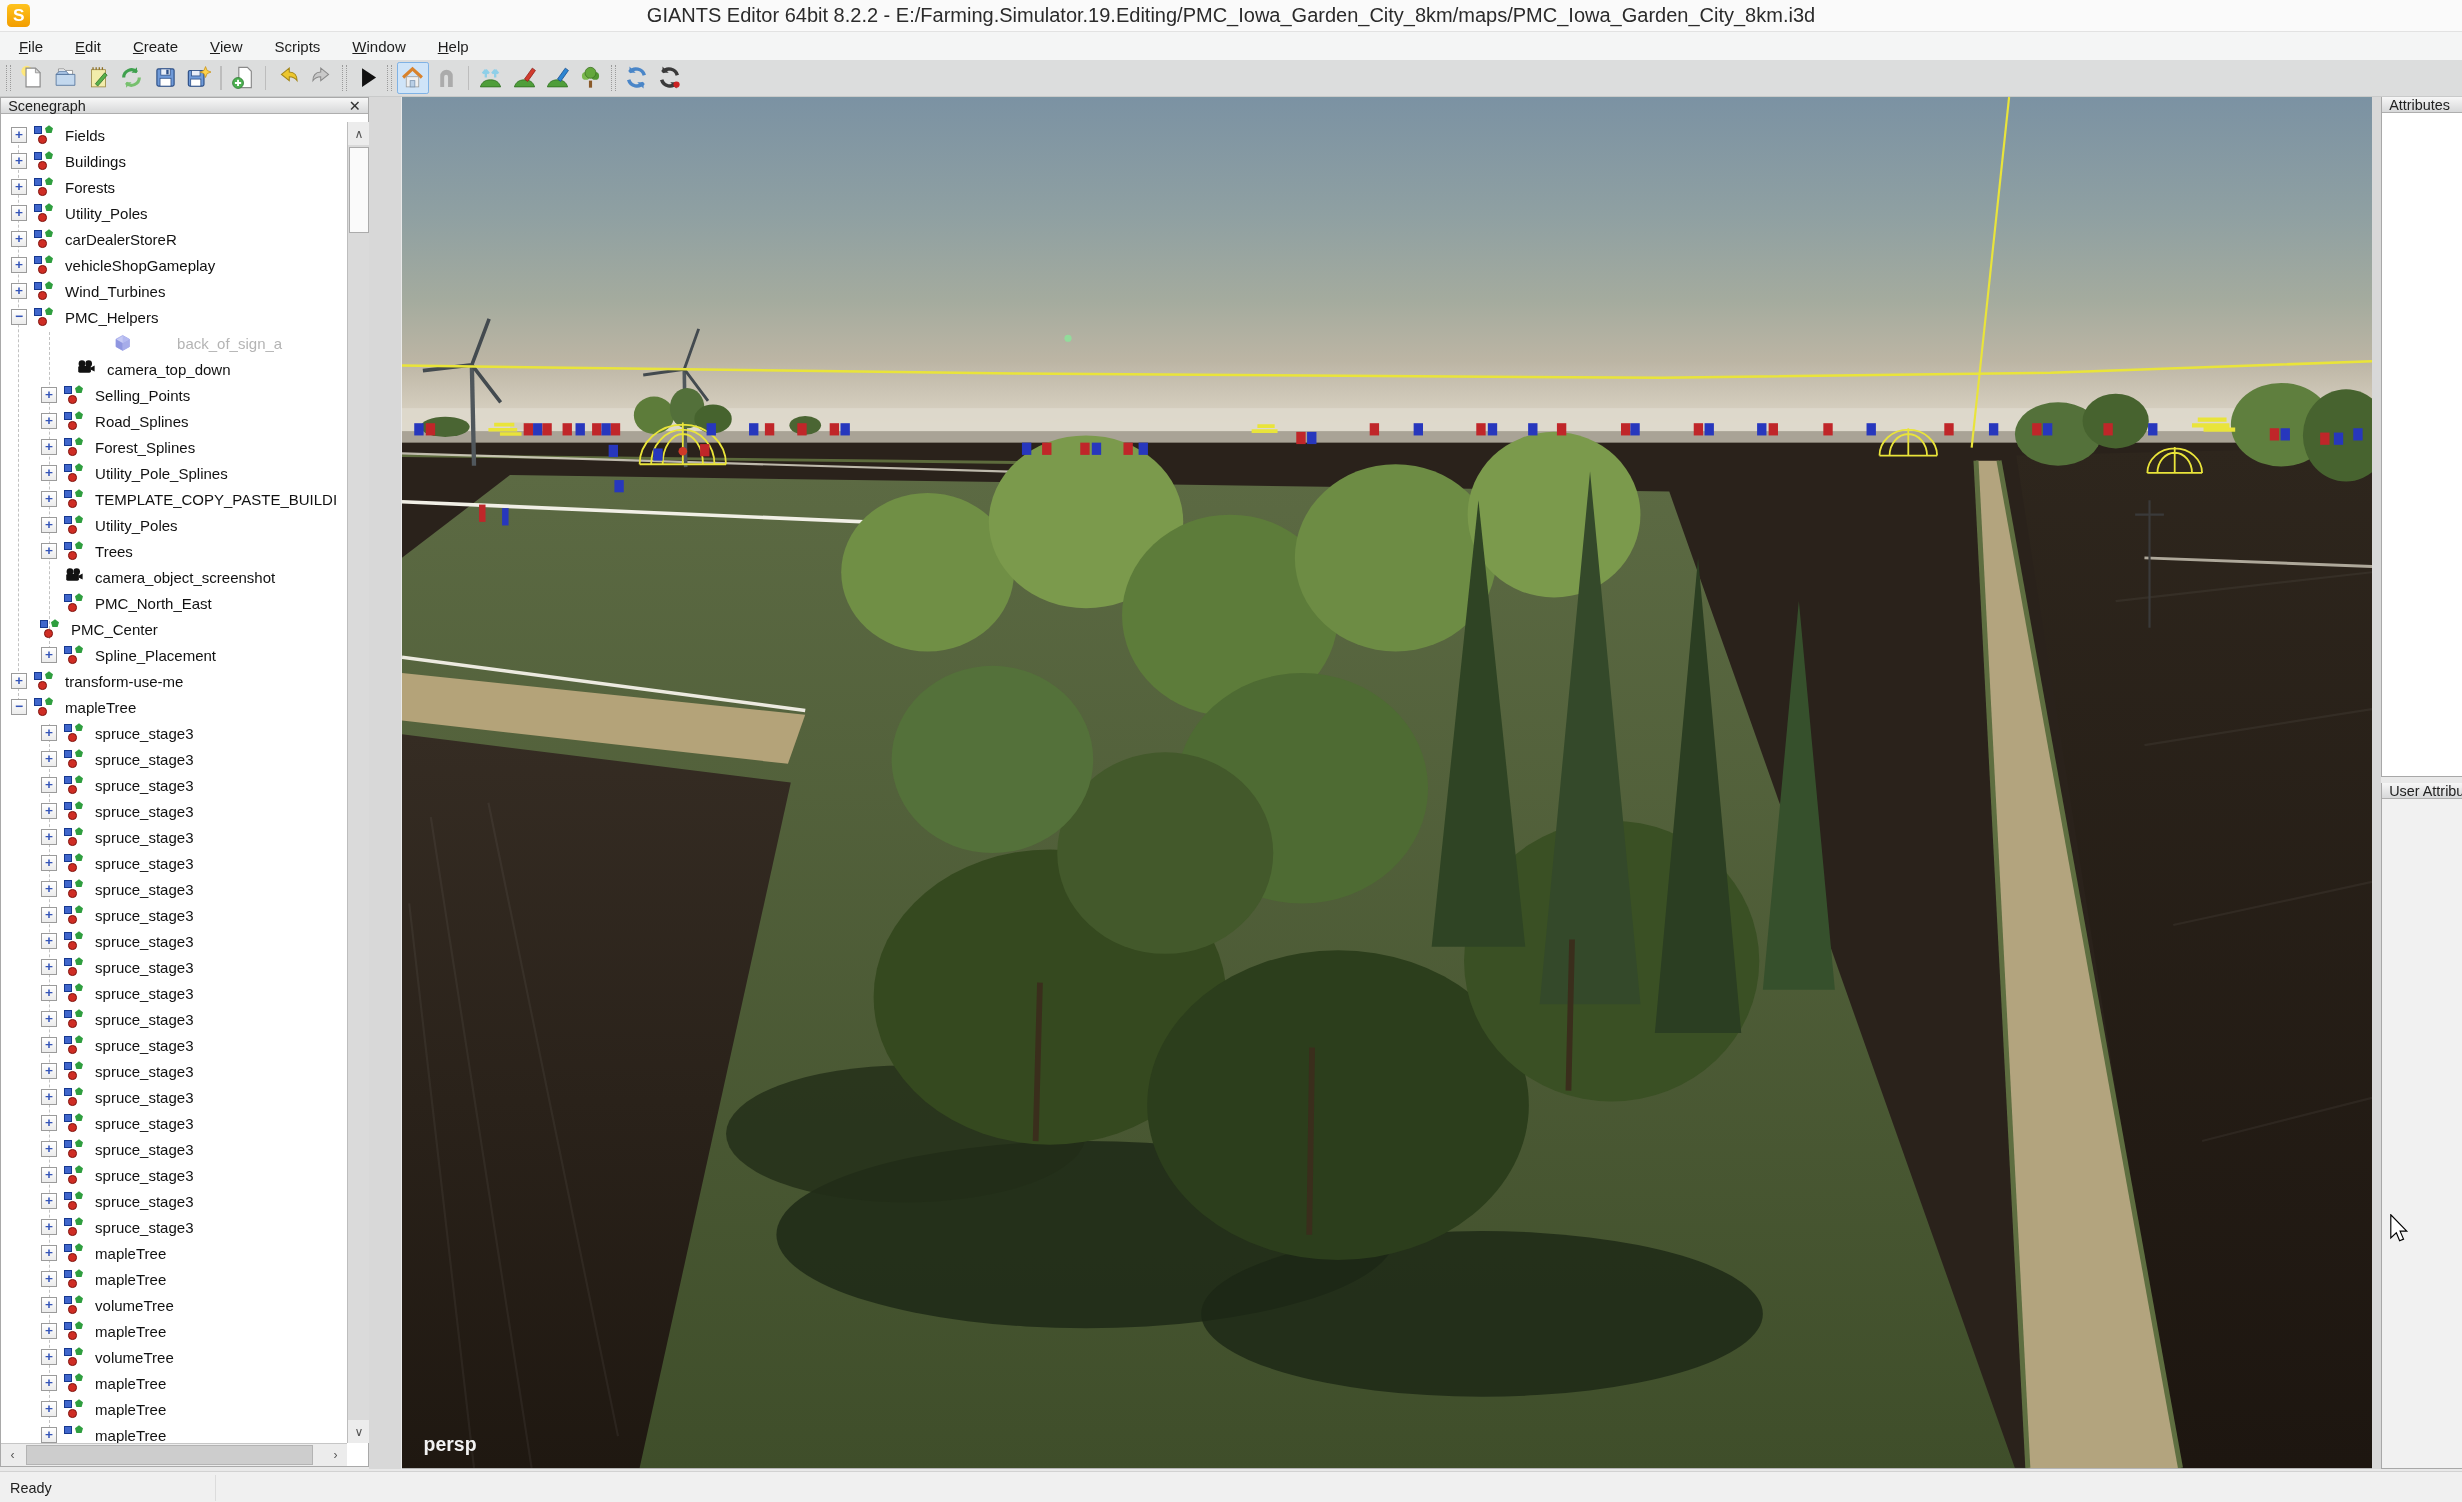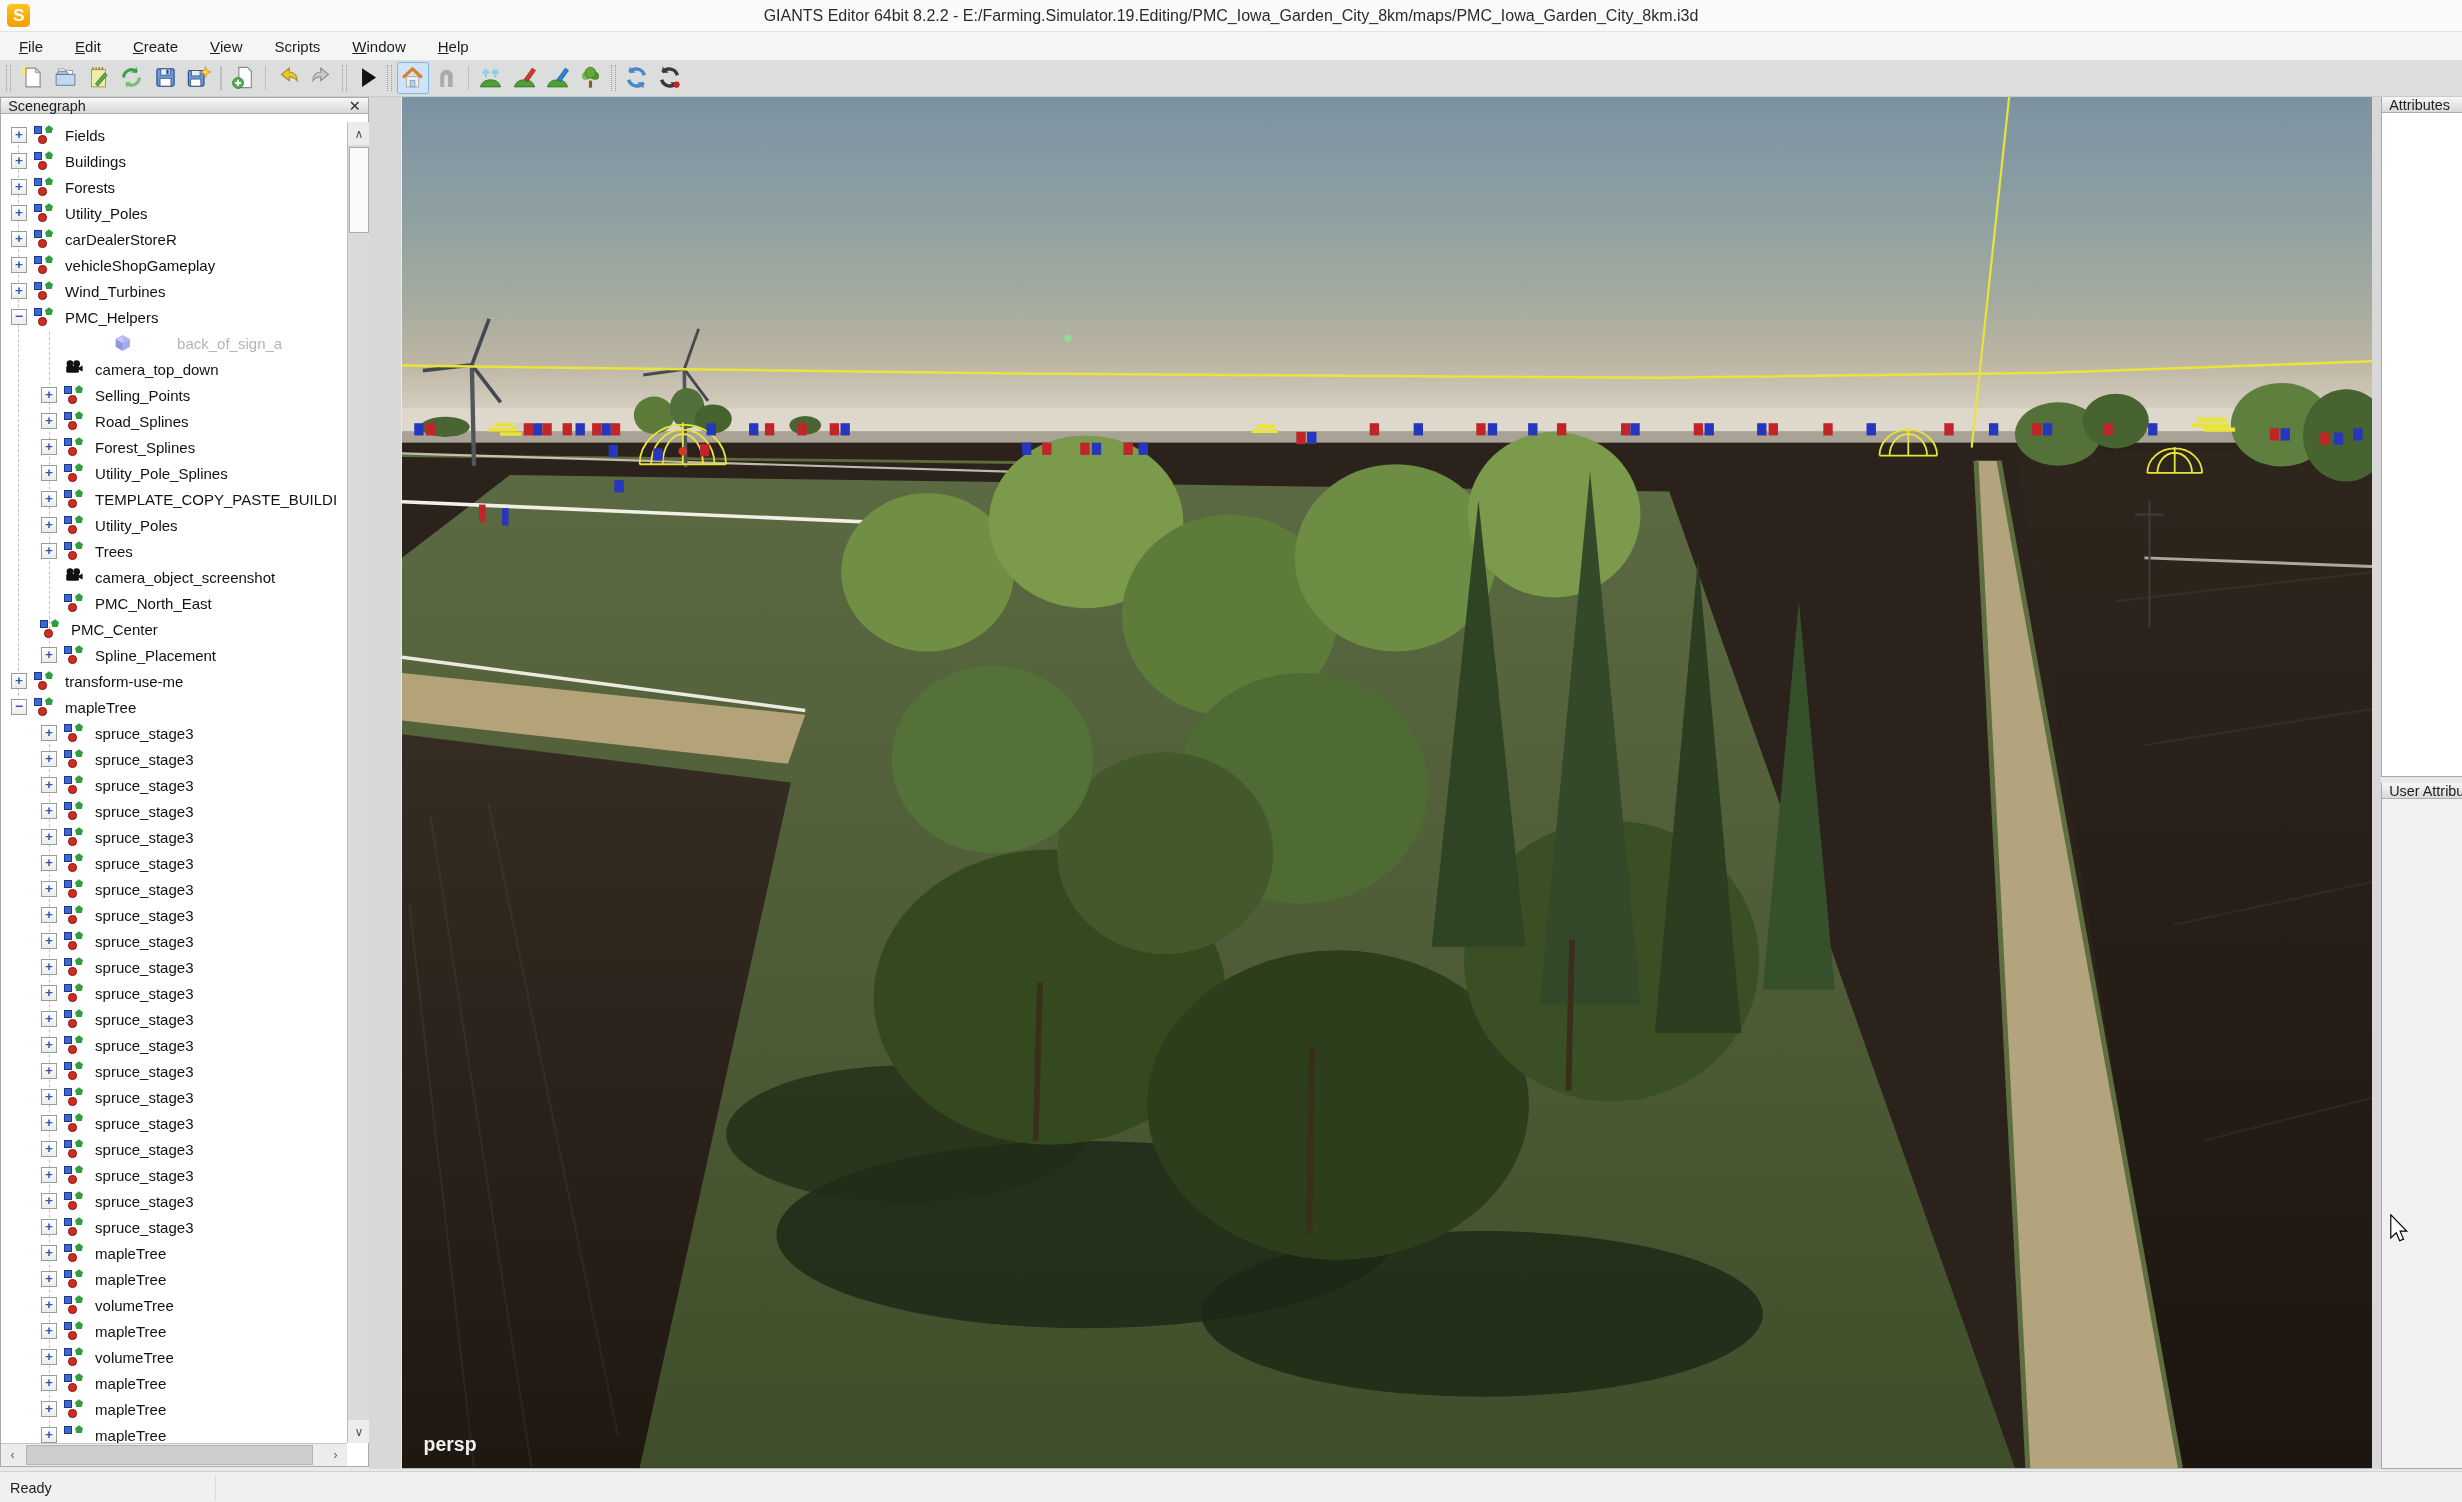--- a/index.html
+++ b/index.html
@@ -6,21 +6,21 @@
   html,body { width:2462px; height:1503px; overflow:hidden;
     font-family:"Liberation Sans", sans-serif; background:#e9e9e9; }
   #app { position:relative; width:2462px; height:1503px; background:#e9e9e9; }
 
   
   #titlebar { position:absolute; left:0; top:0; width:2462px; height:32px;
     background:#fafafa; border-bottom:0.7px solid #e2e2e2; display:flex; align-items:center; }
   #app-logo { position:absolute; left:7.2px; top:4.3px; width:23px; height:23px; border-radius:4.3px;
     background:linear-gradient(180deg,#ffc31e,#f29d00); color:#fff; font-weight:bold;
     font-size:17.3px; display:flex; align-items:center; justify-content:center; }
-  #title-text { width:100%; text-align:center; font-size:16px; color:#2b2b2b; }
+  #title-text { width:100%; text-align:center; font-size:20px; color:#2b2b2b; }
 
   
   #menubar { position:absolute; left:0; top:32px; width:2462px; height:29px;
     background:#f4f5f5; display:flex; align-items:center; padding-left:2.9px;
     border-bottom:0.7px solid #e6e6e6; }
   .menu-item { font-size:15px; color:#1d1d1d; padding:0 16px; height:100%;
     display:flex; align-items:center; }
   .menu-item .u { text-decoration:underline; }
 
   
@@ -336,21 +336,21 @@
           <div class="sg-row gray" style="padding-left: 56px; gap: 33px;">
             <span class="exp-hole"></span>
             <span class="node-svg"><svg viewBox="0 0 26 26">
                 <path d="M13 2l9 5v10l-9 5-9-5V7z" fill="#c6caf4" stroke="#9aa0e8"></path>
                 <path d="M13 2v10l9-5z" fill="#b4b9f0"></path>
                 <path d="M13 12v10l9-5V7z" fill="#a6ace9"></path>
                 <path d="M4 7v10l9 5V12z" fill="#8f96e0"></path>
               </svg></span>
             <span>back_of_sign_a</span>
           </div>
-          <div class="sg-row" style="padding-left: 40px;">
+          <div class="sg-row" style="padding-left: 40px; margin-left: 12px;">
             <span class="exp-hole"></span>
             <span class="node-svg"><svg viewBox="0 0 26 20">
                 <circle cx="8" cy="5" r="4.5" fill="#111"></circle>
                 <circle cx="17" cy="5" r="4.5" fill="#111"></circle>
                 <rect x="3" y="8" width="17" height="9" rx="2" fill="#111"></rect>
                 <path d="M20 10l5-2.5v8L20 13z" fill="#111"></path>
               </svg></span>
             <span>camera_top_down</span>
           </div>
           <div class="sg-row" style="padding-left: 40px;">

